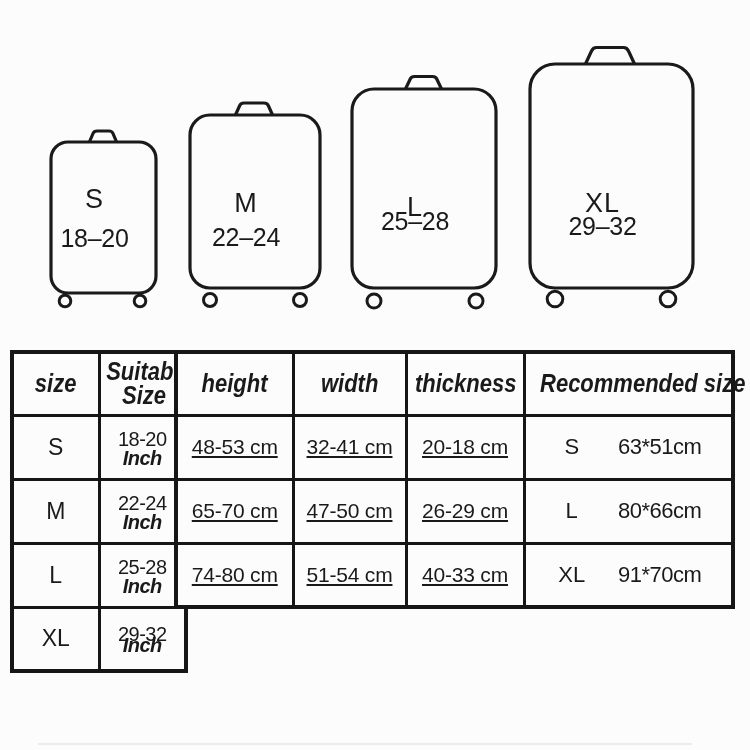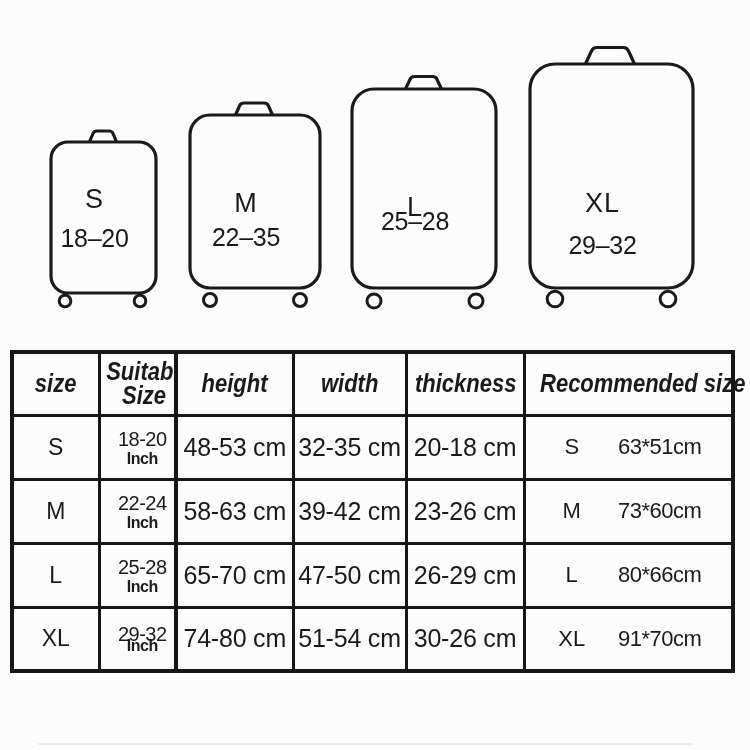--- a/index.html
+++ b/index.html
@@ -24,21 +24,21 @@
   .case-range{font-size:25px;letter-spacing:-0.3px;}
 
   .case.s {left:49px; top:128px;width:109px;height:182px;}
   .case.m {left:188px;top:100px;width:134px;height:209px;}
   .case.l {left:350px;top:73px; width:148px;height:237px;}
   .case.xl{left:528px;top:43px; width:167px;height:266px;}
 
   .case.s  .case-size{top:58px;}  .case.s  .case-range{top:98px;}
   .case.m  .case-size{top:90px;}  .case.m  .case-range{top:125px;}
   .case.l  .case-size{top:121px;} .case.l  .case-range{top:136px;}
-  .case.xl .case-size{top:147px;} .case.xl .case-range{top:190px;}
+  .case.xl .case-size{top:147px;} .case.xl .case-range{top:171px;}
 
   
   table.tbl{
     position:absolute;border-collapse:collapse;table-layout:fixed;
     background:#fcfcfc;
   }
   table.tbl,.tbl th,.tbl td{border:3px solid #161616;}
   table.tbl{border-width:4px;}
   .tbl th,.tbl td{text-align:center;vertical-align:middle;padding:0;overflow:visible;}
   .left-tbl {left:10px; top:350px;width:174px;}
@@ -47,23 +47,23 @@
   tr.data-row{height:64px;}
 
   .hx{
     display:inline-block;transform:scaleX(0.88);
     font-weight:bold;font-style:italic;font-size:25px;line-height:0.95;
     white-space:nowrap;
   }
   .hx.wrap{white-space:normal;max-width:86px;}
 
   .sz-letter{font-size:23px;}
-  .val{font-size:25px;letter-spacing:-0.2px;}
+  .val{font-size:21px;letter-spacing:-0.2px;text-decoration:underline;}
   .range-line{font-size:20px;line-height:23px;letter-spacing:-0.5px;}
-  .inch-line{font-size:16px;font-weight:bold;line-height:17px;margin-top:-1px;letter-spacing:-0.5px;}
+  .inch-line{font-size:20px;font-weight:bold;font-style:italic;line-height:17px;margin-top:-1px;letter-spacing:-0.5px;}
   tr.overlap .inch-line{margin-top:-9px;}
 
   .rec-wrap{display:flex;align-items:center;width:100%;}
   .rec-letter{width:45%;text-align:center;font-size:22px;}
   .rec-dims{width:55%;text-align:left;font-size:22px;letter-spacing:-0.5px;}
 
   .bottom-line{position:absolute;left:38px;top:743px;width:654px;height:2px;background:#ebebeb;}
 </style>
 </head>
 <body>
@@ -84,21 +84,21 @@
     </figure>
 
     <figure class="case m" style="margin:0">
       <svg viewBox="0 0 134 209">
         <path class="case-handle" d="M 47,16 L 51.5,6 Q 52.5,3 56,3 L 76,3 Q 79.5,3 80.5,6 L 85,16"></path>
         <rect class="case-body" x="2" y="15" width="130" height="173" rx="20"></rect>
         <circle class="case-wheel" cx="22" cy="200" r="6.5"></circle>
         <circle class="case-wheel" cx="112" cy="200" r="6.5"></circle>
       </svg>
       <div class="case-size">M</div>
-      <div class="case-range">22–35</div>
+      <div class="case-range">22–24</div>
     </figure>
 
     <figure class="case l" style="margin:0">
       <svg viewBox="0 0 148 237">
         <path class="case-handle" d="M 55,17 L 60,6.5 Q 61,3.5 64.5,3.5 L 82.5,3.5 Q 86,3.5 87,6.5 L 92,17"></path>
         <rect class="case-body" x="2" y="16" width="144" height="199" rx="22"></rect>
         <circle class="case-wheel" cx="24" cy="228" r="7"></circle>
         <circle class="case-wheel" cx="126" cy="228" r="7"></circle>
       </svg>
       <div class="case-size">L</div>
@@ -168,55 +168,44 @@
     </colgroup>
     <tbody>
       <tr class="head-row">
         <th><span class="hx">height</span></th>
         <th><span class="hx">width</span></th>
         <th><span class="hx">thickness</span></th>
         <th><span class="hx">Recommended size</span></th>
       </tr>
       <tr class="data-row">
         <td class="val">48-53 cm</td>
-        <td class="val">32-35 cm</td>
+        <td class="val">32-41 cm</td>
         <td class="val">20-18 cm</td>
         <td>
           <div class="rec-wrap">
             <span class="rec-letter">S</span>
             <span class="rec-dims">63*51cm</span>
           </div>
         </td>
       </tr>
       <tr class="data-row">
-        <td class="val">58-63 cm</td>
-        <td class="val">39-42 cm</td>
-        <td class="val">23-26 cm</td>
-        <td>
-          <div class="rec-wrap">
-            <span class="rec-letter">M</span>
-            <span class="rec-dims">73*60cm</span>
-          </div>
-        </td>
-      </tr>
-      <tr class="data-row">
         <td class="val">65-70 cm</td>
         <td class="val">47-50 cm</td>
         <td class="val">26-29 cm</td>
         <td>
           <div class="rec-wrap">
             <span class="rec-letter">L</span>
             <span class="rec-dims">80*66cm</span>
           </div>
         </td>
       </tr>
       <tr class="data-row">
         <td class="val">74-80 cm</td>
         <td class="val">51-54 cm</td>
-        <td class="val">30-26 cm</td>
+        <td class="val">40-33 cm</td>
         <td>
           <div class="rec-wrap">
             <span class="rec-letter">XL</span>
             <span class="rec-dims">91*70cm</span>
           </div>
         </td>
       </tr>
     </tbody>
   </table>
 

